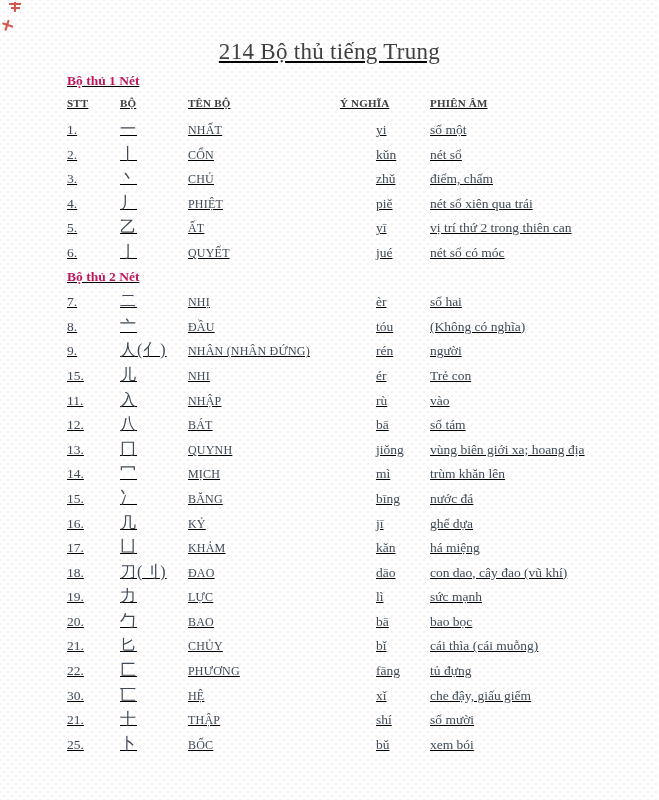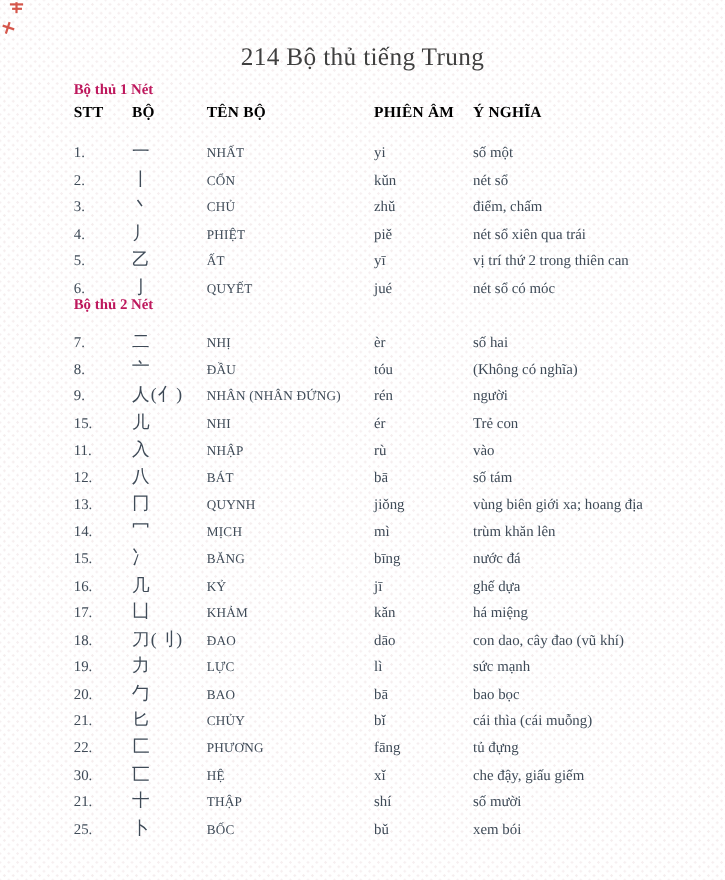--- a/index.html
+++ b/index.html
@@ -6,21 +6,21 @@
   body{
     width:659px;height:800px;overflow:hidden;
     background-color:#ffffff;
     background-image:
       radial-gradient(circle, #f5edee 0.9px, rgba(255,255,255,0) 1.3px),
       radial-gradient(circle, #f6eff0 0.9px, rgba(255,255,255,0) 1.3px);
     background-size:8px 8px, 8px 8px;
     background-position:0 0, 4px 4px;
     font-family:"Liberation Serif","DejaVu Serif",serif;
   }
-  .page{position:relative;width:659px;height:800px;}
+  .page{position:relative;width:659px;height:800px;text-decoration:underline;}
 
   
   .ink-mark{position:absolute;opacity:.85;}
   .mark-a{
     left:9px;top:2px;width:13px;height:10px;
     background:
       linear-gradient(#ce3a2d,#ce3a2d) 0px 1px/12px 2px no-repeat,
       linear-gradient(#ce3a2d,#ce3a2d) 2px 5px/9px 2px no-repeat,
       linear-gradient(#ce3a2d,#ce3a2d) 5px 0px/2px 10px no-repeat;
   }
@@ -49,50 +49,50 @@
   }
   .section-label.in-table{height:24.6px;line-height:24.6px;}
 
   .grid{
     display:grid;
     grid-template-columns:53px 68px 152px 90px 1fr;
     align-items:baseline;
   }
   .header-row{
     height:26px;line-height:24px;
-    font-weight:bold;font-size:14px;color:#000000;
+    font-weight:bold;font-size:11px;color:#404040;
     letter-spacing:0.2px;
   }
   .row{height:24.6px;line-height:24.6px;font-size:13.5px;}
   .c-stt{font-size:13.5px;}
   .c-radical{font-size:16px;letter-spacing:1px;}
   .c-name{font-size:12px;letter-spacing:0.2px;}
-  .c-pinyin{font-size:13.5px;}
-  .c-meaning{font-size:13.5px;margin-top:10px;}
+  .c-pinyin{font-size:13.5px;margin-left:36px;}
+  .c-meaning{font-size:13.5px;}
 </style>
 </head>
 <body>
 
 <div class="page">
 
   <div class="ink-mark mark-a"></div>
   <div class="ink-mark mark-b"></div>
 
   <h1 class="title">214 Bộ thủ tiếng Trung</h1>
 
   <div class="content">
 
     <div class="section-label">Bộ thủ 1 Nét</div>
 
     <div class="grid header-row">
       <span>STT</span>
       <span>BỘ</span>
       <span>TÊN BỘ</span>
+      <span>Ý NGHĨA</span>
       <span>PHIÊN ÂM</span>
-      <span>Ý NGHĨA</span>
     </div>
 
     <div id="rows">
         <div class="grid row">
           <span class="c-stt">1.</span>
           <span class="c-radical">一</span>
           <span class="c-name">NHẤT</span>
           <span class="c-pinyin">yi</span>
           <span class="c-meaning">số một</span>
         </div>

